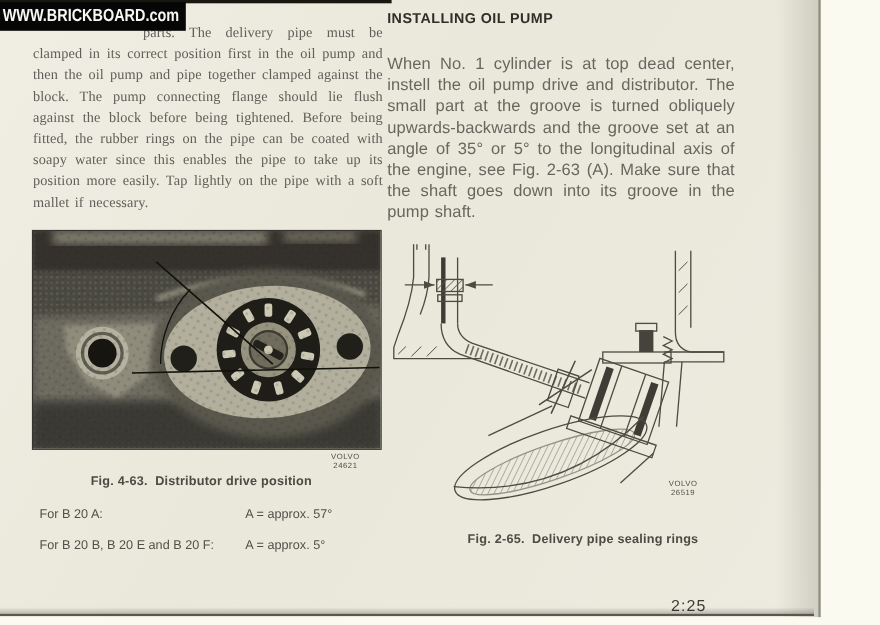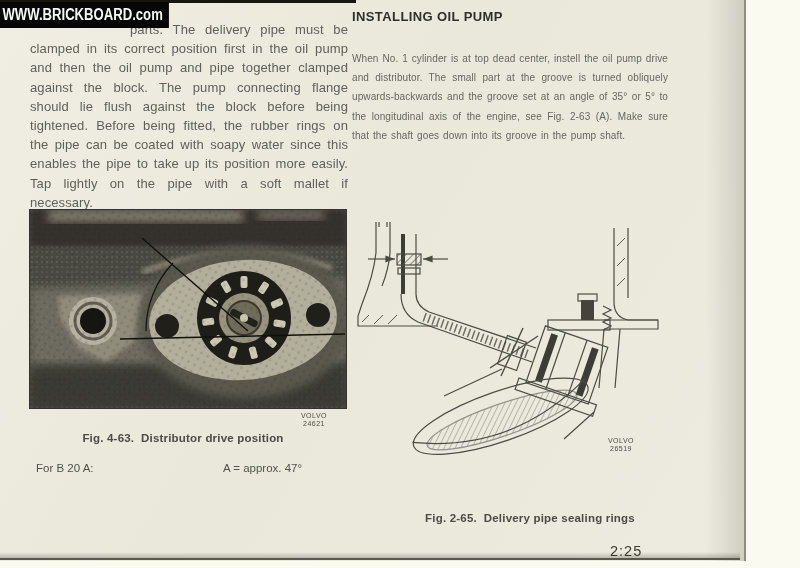--- a/index.html
+++ b/index.html
@@ -21,41 +21,41 @@
 
   .watermark {
     position:absolute; left:0; top:2px; height:26px; background:#060606; color:#f7f7f3;
     font-weight:bold; font-size:16px; line-height:26px; padding:0 7px 0 3px;
     transform:scaleX(0.82); transform-origin:left center; letter-spacing:0px; white-space:nowrap;
   }
 
   .col-left {
     position:absolute; left:30px; top:20px; width:318px;
     font-size:13px; line-height:19.2px; color:#60605a;
-    text-align:justify; text-indent:100px; letter-spacing:0.1px; word-spacing:1.5px;
+    text-align:justify; text-indent:100px; letter-spacing:0.1px; word-spacing:1.5px;font-family:Liberation Serif, serif;
   }
   .col-right { position:absolute; left:352px; top:9px; width:316px; }
   .col-right h1 {
     font-size:13px; font-weight:bold; color:#2f2f29; letter-spacing:0.4px; margin-bottom:25px;
   }
   .col-right p {
-    font-size:10px; line-height:19.2px; color:#67675f;
+    font-size:15px; line-height:19.2px; color:#67675f;
     text-align:justify; letter-spacing:0.1px; word-spacing:1px;
   }
 
   .photo-wrap { position:absolute; left:30px; top:210px; width:316px; height:198px; outline:1px solid #34332d; }
   .drawing-wrap { position:absolute; left:352px; top:216px; width:315px; height:246px; }
 
   .credit { position:absolute; font-size:7px; line-height:8px; color:#4c4c43; text-align:center; letter-spacing:0.5px; }
   .credit-left { left:292px; top:412px; width:44px; }
   .credit-right { left:596px; top:437px; width:50px; }
 
   .caption { position:absolute; font-size:11.5px; font-weight:bold; color:#4b4b43; text-align:center; white-space:pre-wrap; letter-spacing:0.2px; }
   .caption-left { left:30px; top:432px; width:306px; }
-  .caption-right { left:398px; top:485px; width:264px;margin-top:27px; }
+  .caption-right { left:398px; top:485px; width:264px; }
 
   .notes { position:absolute; left:36px; top:449px; width:306px; font-size:11.5px; color:#51514a; }
   .note-row { display:flex; line-height:15.5px;margin-top:12px; }
   .note-label { width:187px; flex:none; }
   .note-value { flex:1; white-space:pre-wrap; }
 
   .page-number { position:absolute; left:610px; top:495px; font-size:14.5px; color:#3a3a31; letter-spacing:1px;margin-top:48px; }
 
   svg { display:block; }
 </style>
@@ -202,21 +202,25 @@
       <div>VOLVO</div>
       <div>26519</div>
     </div>
 
     <div class="caption caption-left">Fig. 4-63.  Distributor drive position</div>
     <div class="caption caption-right">Fig. 2-65.  Delivery pipe sealing rings</div>
 
     <div class="notes">
       <div class="note-row">
         <span class="note-label">For B 20 A:</span>
-        <span class="note-value">A = approx. 47°</span>
+        <span class="note-value">A = approx. 57°</span>
+      </div>
+      <div class="note-row">
+        <span class="note-label">For B 20 B, B 20 E and B 20 F:</span>
+        <span class="note-value">A = approx. 5°</span>
       </div>
     </div>
 
     <div class="page-number">2:25</div>
 
     <div class="page-inner-shade"></div>
     <div class="shadow-bottom"></div>
     <div class="edge-bottom"></div>
     <div class="edge-right"></div>
     <div class="top-sliver"></div>

